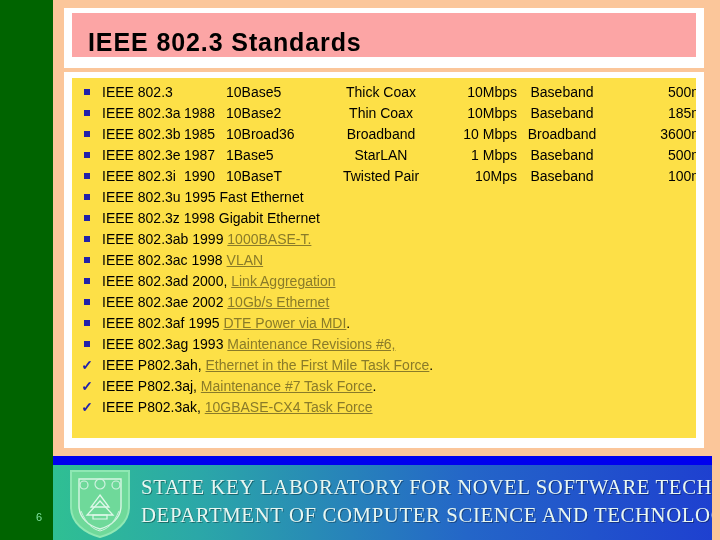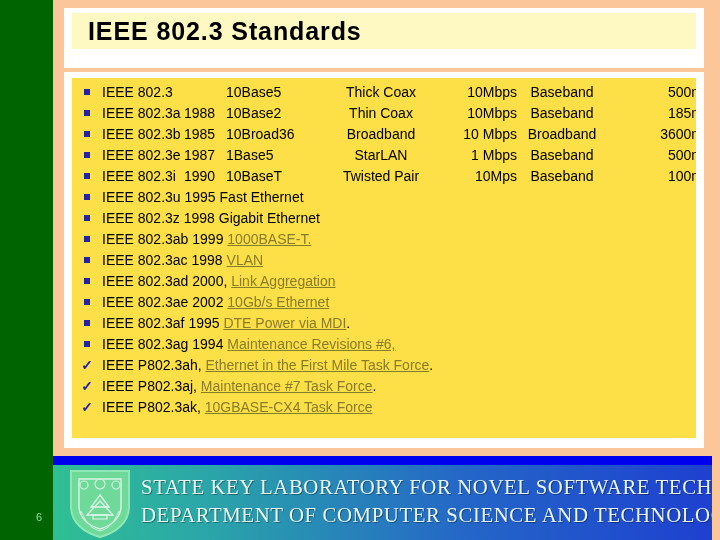--- a/index.html
+++ b/index.html
@@ -57,24 +57,24 @@
     top: 8px;
     width: 640px;
     height: 60px;
     background: #FFFFFF;
   }
   .title-box {
     position: absolute;
     left: 72px;
     top: 13px;
     width: 624px;
-    height: 36px;
-    background: #fef9c3;
+    height: 44px;
+    background: #fca5a5;
     display: flex;
-    align-items: center;
+    align-items: flex-end;
   }
   .title-text {
     font-family: "Liberation Sans", sans-serif;
     font-weight: bold;
     font-size: 25px;
     letter-spacing: 0.9px;
     color: #000000;
     margin-left: 16px;
     white-space: nowrap;
   }
@@ -291,21 +291,21 @@
       <li class="row">
         <span class="marker"><span class="sq"></span></span>
         <span class="simple-text"><span>IEEE 802.3ae 2002  </span><span class="lnk">10Gb/s Ethernet</span></span>
       </li>
       <li class="row">
         <span class="marker"><span class="sq"></span></span>
         <span class="simple-text"><span>IEEE 802.3af  1995  </span><span class="lnk">DTE Power via MDI</span><span>.</span></span>
       </li>
       <li class="row">
         <span class="marker"><span class="sq"></span></span>
-        <span class="simple-text"><span>IEEE 802.3ag 1994  </span><span class="lnk">Maintenance Revisions #6,</span></span>
+        <span class="simple-text"><span>IEEE 802.3ag 1993  </span><span class="lnk">Maintenance Revisions #6,</span></span>
       </li>
       <li class="row">
         <span class="marker"><span class="chk">✓</span></span>
         <span class="simple-text"><span>IEEE P802.3ah, </span><span class="lnk">Ethernet in the First Mile Task Force</span><span>.</span></span>
       </li>
       <li class="row">
         <span class="marker"><span class="chk">✓</span></span>
         <span class="simple-text"><span>IEEE P802.3aj, </span><span class="lnk">Maintenance #7 Task Force</span><span>.</span></span>
       </li>
       <li class="row">

